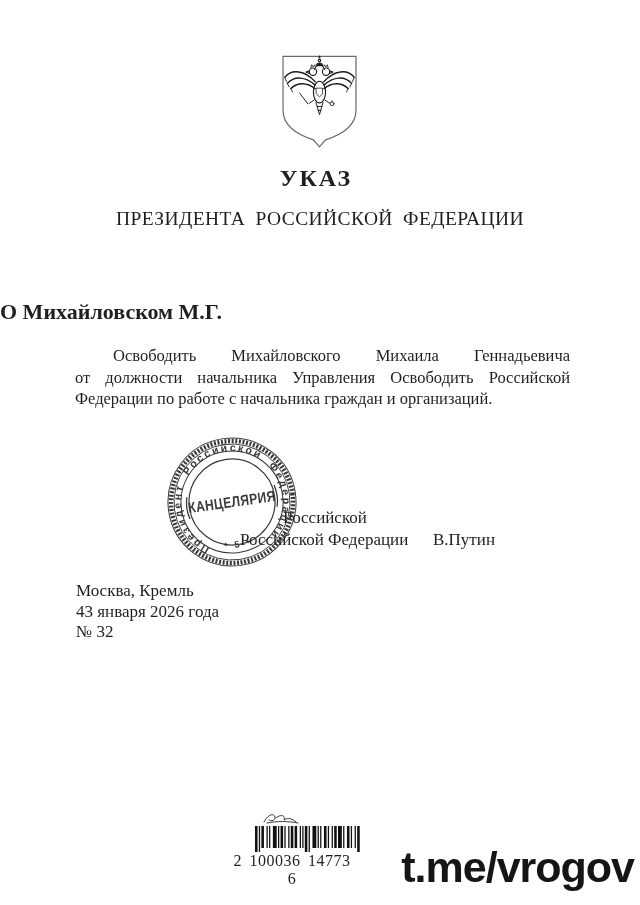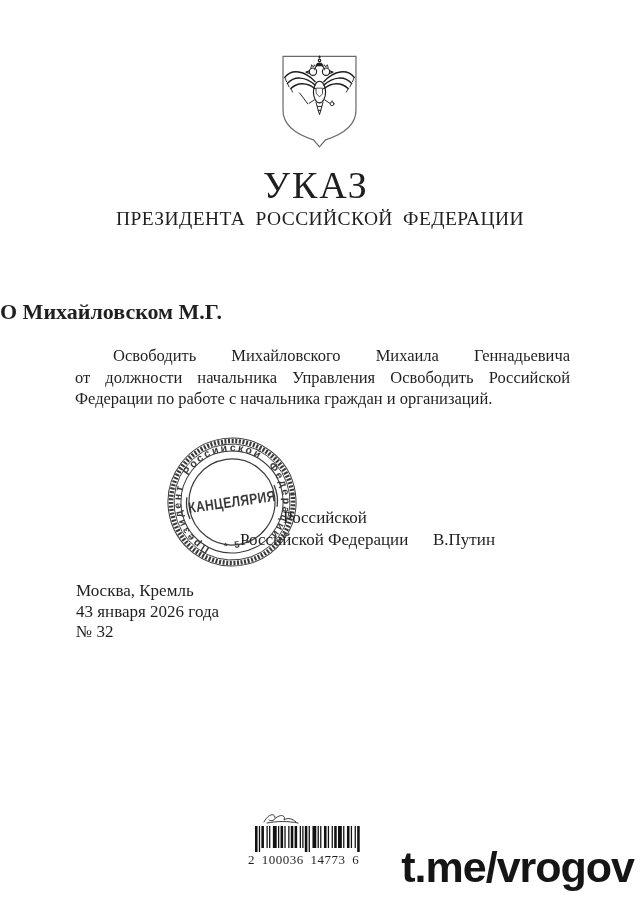--- a/index.html
+++ b/index.html
@@ -2,21 +2,21 @@
 <html><head>
 <meta charset="utf-8">
 <style>
   html,body{margin:0;padding:0;background:#fff;}
   #page{position:relative;width:640px;height:905px;background:#ffffff;overflow:hidden;
         font-family:"Liberation Serif", serif; color:var(--ink,#1f1f1f);}
   .abs{position:absolute;}
   
   #emblem{left:276px;top:53px;width:87px;height:99px;}
   
-  #title{left:0;top:166px;width:632px;text-align:center;font-size:38px;letter-spacing:2px;font-weight:400;line-height:1;}
+  #title{left:0;top:166px;width:632px;text-align:center;font-size:24px;letter-spacing:2px;font-weight:700;line-height:1;}
   #subtitle{left:0;top:208px;width:640px;text-align:center;font-size:19.5px;word-spacing:5px;letter-spacing:0.4px;line-height:1.1;}
   
   #subject{left:0;top:299px;width:640px;text-align:left;font-weight:bold;font-size:22px;}
   #body{left:75px;top:345px;width:495px;font-size:16.5px;line-height:21.5px;}
   .body-line{width:100%;}
   .jfull{text-align:justify;text-align-last:justify;}
   .jfirst{text-indent:38px;}
   
   #sig-line1{left:240px;top:508px;width:170px;text-align:center;font-size:17px;}
   #sig-line2{left:240px;top:530px;font-size:17px;}
@@ -26,21 +26,21 @@
   
   #stamp{left:157px;top:427px;width:150px;height:150px;transform:rotate(-8deg);opacity:.93;}
   #stamp text{fill:var(--stamp,#2b2b2b);font-family:"Liberation Sans",sans-serif;}
   .ringtext{font-size:10.5px;font-weight:bold;letter-spacing:2.1px;word-spacing:5px;}
   .stamp-center{font-size:15px;font-weight:bold;letter-spacing:.5px;}
   .stamp-bottom{font-size:9.5px;font-weight:bold;letter-spacing:2px;}
   #stamp circle, #stamp path.ringshape{stroke:var(--stamp,#2b2b2b);fill:none;}
   
   #barcode-squiggle{left:262px;top:810px;width:42px;height:16px;}
   #barcode-bars{left:255px;top:826px;width:106px;height:26px;}
-  #barcode-digits{left:248px;top:852px;width:120px;text-align:left;font-size:13px;letter-spacing:.5px;word-spacing:3px;}
+  #barcode-digits{left:232px;top:852px;width:120px;text-align:center;font-size:16px;letter-spacing:.5px;word-spacing:3px;}
   
   #watermark{right:6px;top:844px;font-family:"Liberation Sans",sans-serif;font-weight:bold;
              font-size:43px;letter-spacing:-1px;color:var(--wm,#151515);line-height:1.1;}
 </style>
 </head>
 <body>
 
 <div id="page" style="--ink: #1f1f1f; --stamp: #2b2b2b; --wm: #151515;">
 
   <svg id="emblem" class="abs" viewBox="0 0 100 114" aria-hidden="true">

